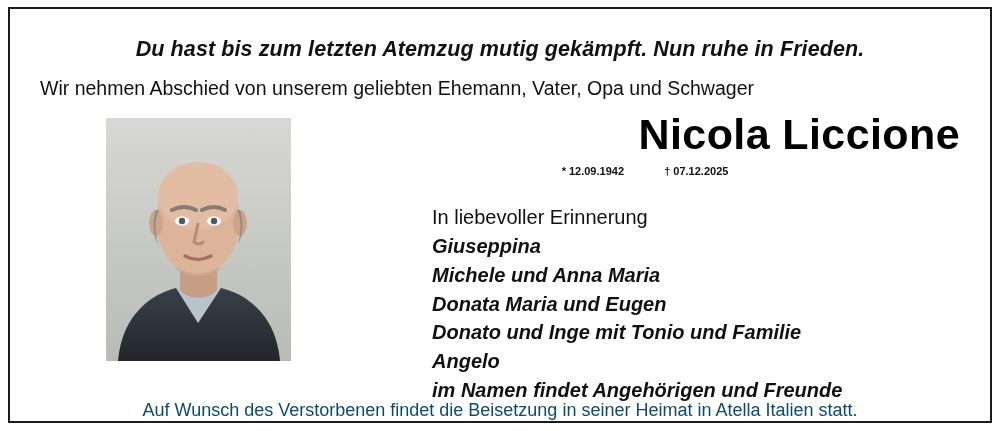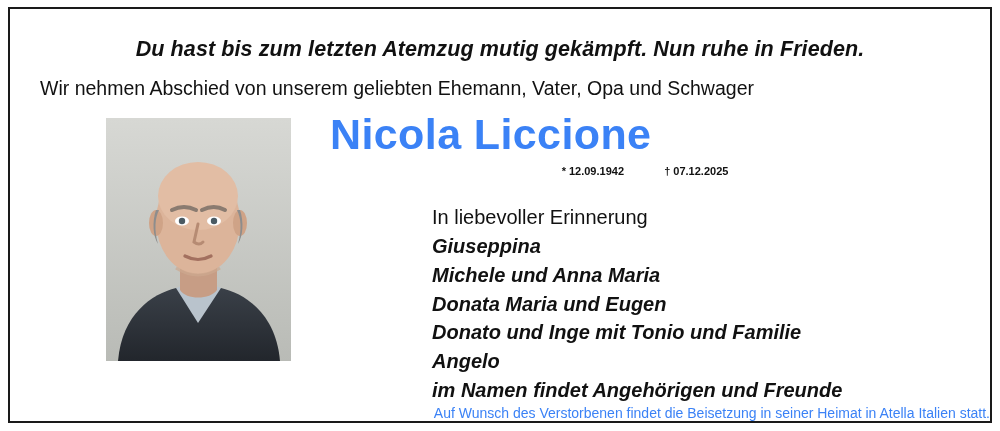--- a/index.html
+++ b/index.html
@@ -68,24 +68,24 @@
   .portrait svg {
     display: block;
   }
   .right-col {
     position: absolute;
     left: 310px;
     top: 0;
     right: 0;
   }
   .name {
-    text-align: left;
+    text-align: right;
     font-size: 43px;
     font-weight: bold;
-    color: #3b82f6;
+    color: #000000;
     letter-spacing: 0.4px;
     line-height: 1.05;
     margin-left: -20px;
   }
   .dates {
     text-align: center;
     font-size: 11px;
     font-weight: bold;
     color: #111111;
     margin-top: 8px;
@@ -107,23 +107,23 @@
   }
   .memory .nm {
     font-weight: bold;
     font-style: italic;
   }
   .footer {
     position: absolute;
     left: 0;
     right: 0;
     bottom: 16px;
-    text-align: right;
-    font-size: 14px;
-    color: #3b82f6;
+    text-align: center;
+    font-size: 18px;
+    color: #0c4a6e;
   }
 </style>
 </head>
 <body>
 
 <div class="obituary">
   <div class="frame">
     <div class="inner">
 
       <div class="motto">Du hast bis zum letzten Atemzug mutig gekämpft. Nun ruhe in Frieden.</div>

